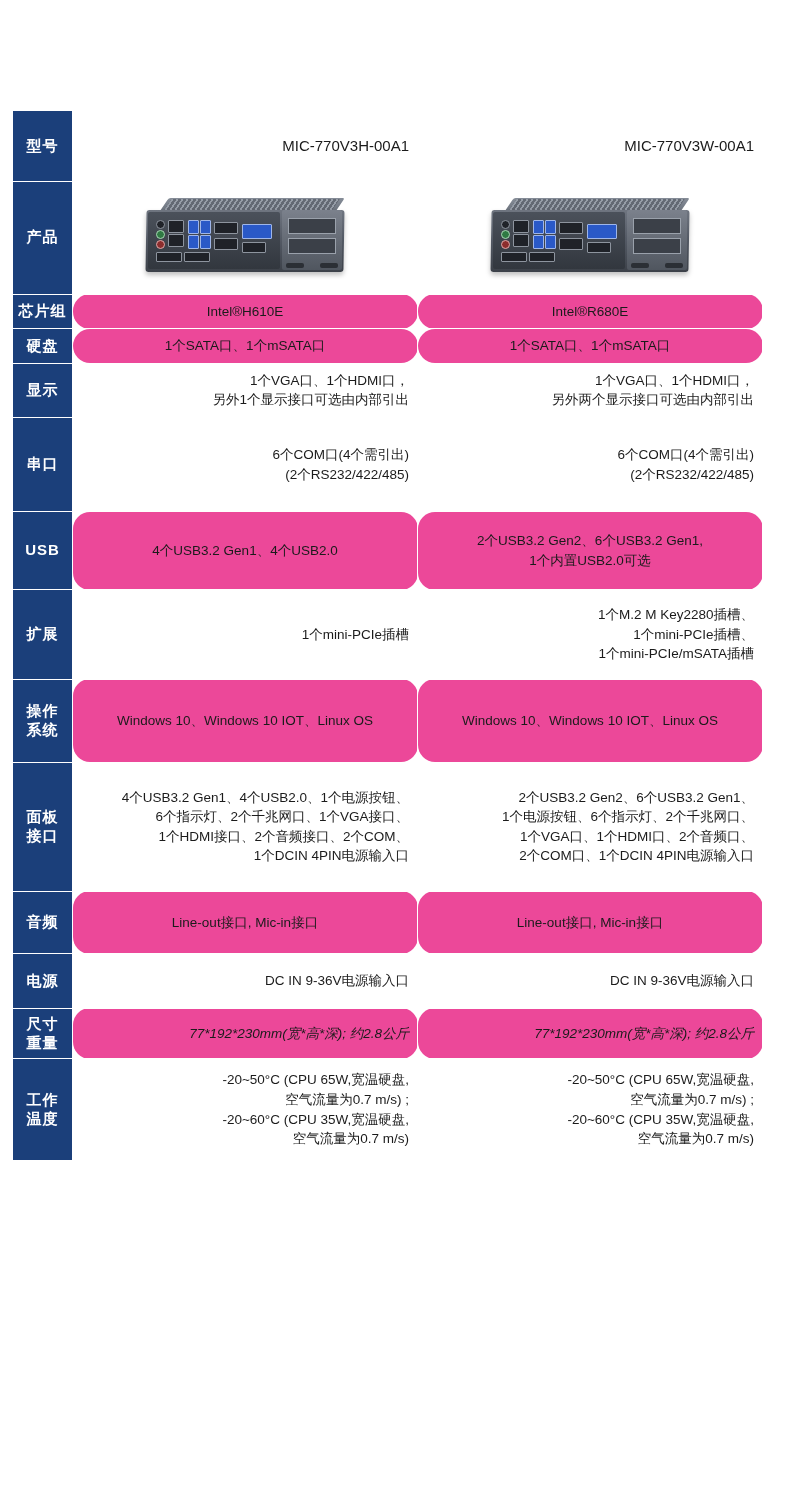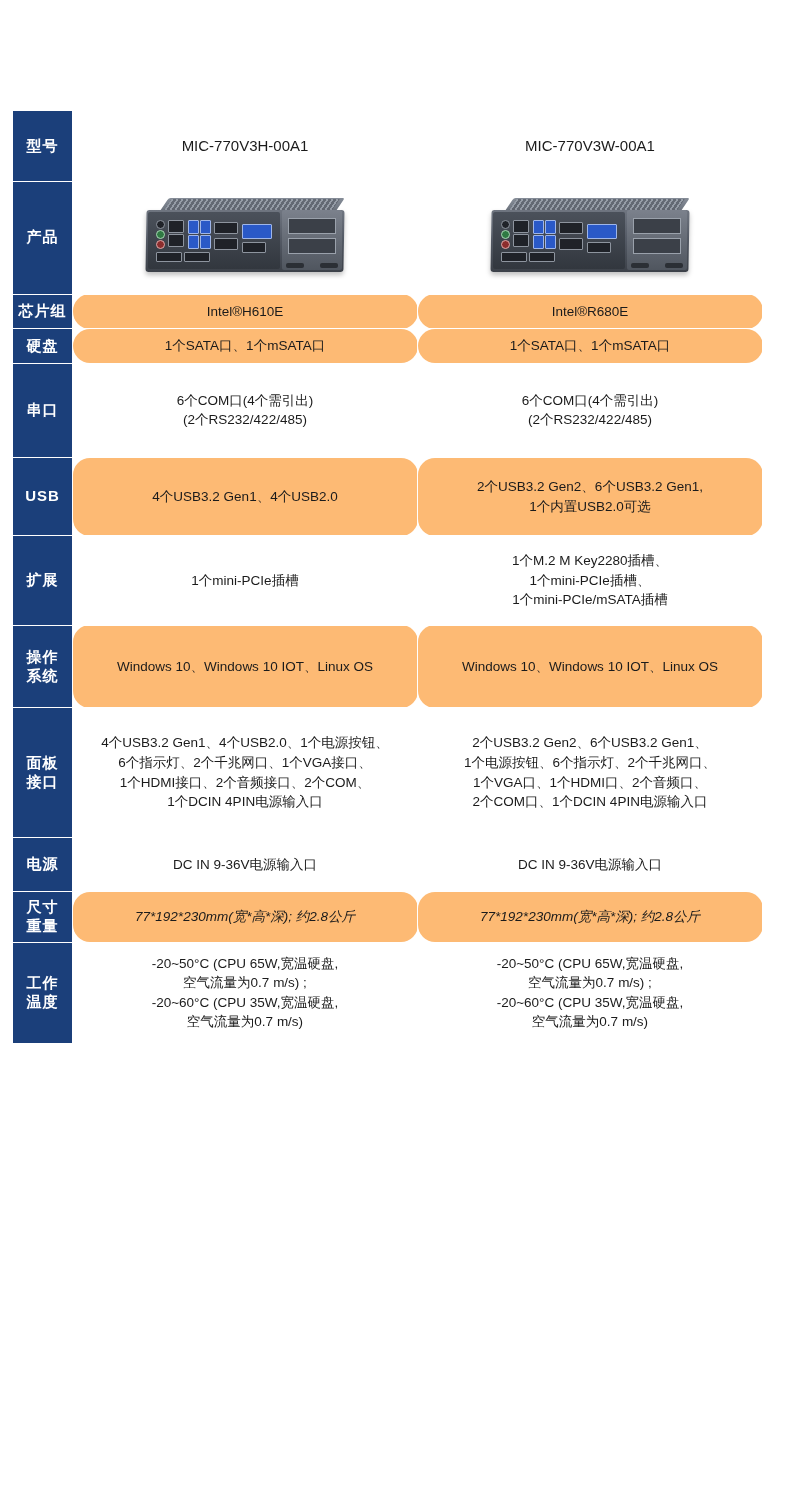--- a/index.html
+++ b/index.html
@@ -45,22 +45,22 @@
     border-right: 1px solid #ffffff;
     border-bottom: 1px solid #ffffff;
     padding: 4px 2px;
   }
   td.val {
     font-size: 13.5px;
     line-height: 1.45;
     padding: 7px 8px;
     border: 1px solid #c9ccd2;
   }
-  tr.band-white td.val { background: #ffffff; }
-  tr.band-grey td.val { background: #fdba74; border-radius: 17px; }
+  tr.band-white td.val { background: #ffffff; text-align: right; }
+  tr.band-grey td.val { background: #ec4899; border-radius: 17px; }
 
   .val-lines div { white-space: nowrap; }
 
   
   tr.model td.val { font-size: 15px; padding: 24px 8px; }
 
   
   tr.product td.val { padding: 6px 8px; height: 100px; }
 
   .device {
@@ -142,21 +142,21 @@
   }
   .dev-foot {
     position: absolute;
     bottom: 2px;
     height: 5px;
     background: #2b2f35;
     border-radius: 2px;
   }
 
   
-  tr.dims td.val { font-style: italic; }
+  tr.dims td.val { font-style: italic; text-align: right; }
 </style>
 </head>
 <body>
 
 <div class="sheet">
   <table class="spec">
     <colgroup>
       <col class="c-label">
       <col class="c-val">
       <col class="c-val">
@@ -244,20 +244,35 @@
         <td class="val">Intel®R680E</td>
       </tr>
 
 
       <tr class="band-grey">
         <td class="label">硬盘</td>
         <td class="val">1个SATA口、1个mSATA口</td>
         <td class="val">1个SATA口、1个mSATA口</td>
       </tr>
 
+      <tr class="band-white">
+        <td class="label">显示</td>
+        <td class="val">
+          <div class="val-lines">
+            <div>1个VGA口、1个HDMI口，</div>
+            <div>另外1个显示接口可选由内部引出</div>
+          </div>
+        </td>
+        <td class="val">
+          <div class="val-lines">
+            <div>1个VGA口、1个HDMI口，</div>
+            <div>另外两个显示接口可选由内部引出</div>
+          </div>
+        </td>
+      </tr>
 
 
       <tr class="band-white">
         <td class="label">串口</td>
         <td class="val">
           <div class="val-lines" style="padding:20px 0;">
             <div>6个COM口(4个需引出)</div>
             <div>(2个RS232/422/485)</div>
           </div>
         </td>
@@ -329,20 +344,29 @@
         <td class="val">
           <div class="val-lines" style="padding:18px 0;">
             <div>2个USB3.2 Gen2、6个USB3.2 Gen1、</div>
             <div>1个电源按钮、6个指示灯、2个千兆网口、</div>
             <div>1个VGA口、1个HDMI口、2个音频口、</div>
             <div>2个COM口、1个DCIN 4PIN电源输入口</div>
           </div>
         </td>
       </tr>
 
+      <tr class="band-grey">
+        <td class="label">音频</td>
+        <td class="val">
+          <div style="padding:14px 0;">Line-out接口, Mic-in接口</div>
+        </td>
+        <td class="val">
+          <div style="padding:14px 0;">Line-out接口, Mic-in接口</div>
+        </td>
+      </tr>
 
       <tr class="band-white">
         <td class="label">电源</td>
         <td class="val">
           <div style="padding:10px 0;">DC IN 9-36V电源输入口</div>
         </td>
         <td class="val">
           <div style="padding:10px 0;">DC IN 9-36V电源输入口</div>
         </td>
       </tr>

